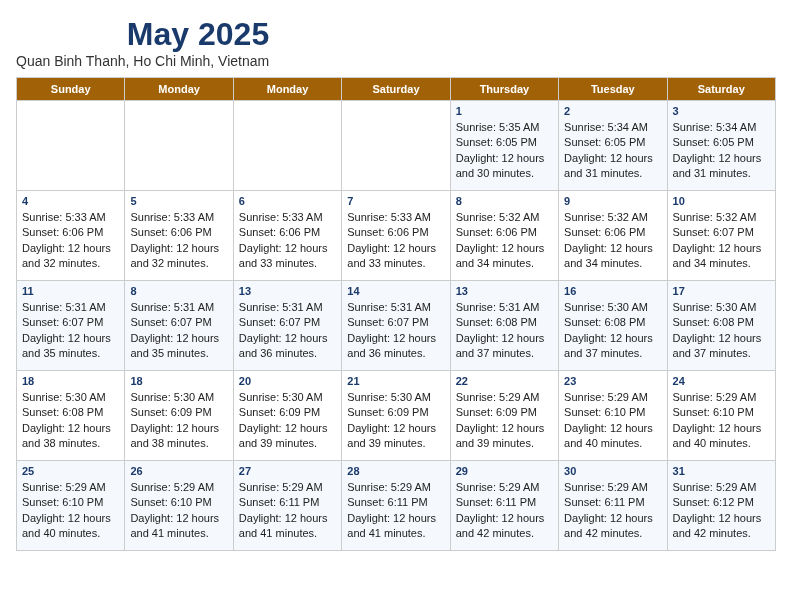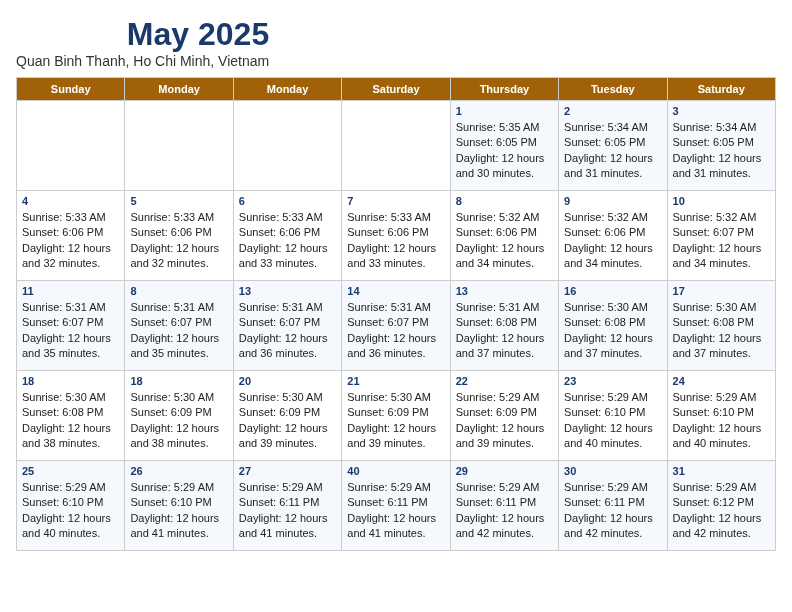--- a/index.html
+++ b/index.html
@@ -302,21 +302,21 @@
 and 41 minutes.</div>
         </td>
         <td>
           <div class="day-num">27</div>
           <div class="day-info" style="white-space: pre-line;">Sunrise: 5:29 AM
 Sunset: 6:11 PM
 Daylight: 12 hours
 and 41 minutes.</div>
         </td>
         <td>
-          <div class="day-num">40</div>
+          <div class="day-num">28</div>
           <div class="day-info" style="white-space: pre-line;">Sunrise: 5:29 AM
 Sunset: 6:11 PM
 Daylight: 12 hours
 and 41 minutes.</div>
         </td>
         <td>
           <div class="day-num">29</div>
           <div class="day-info" style="white-space: pre-line;">Sunrise: 5:29 AM
 Sunset: 6:11 PM
 Daylight: 12 hours

